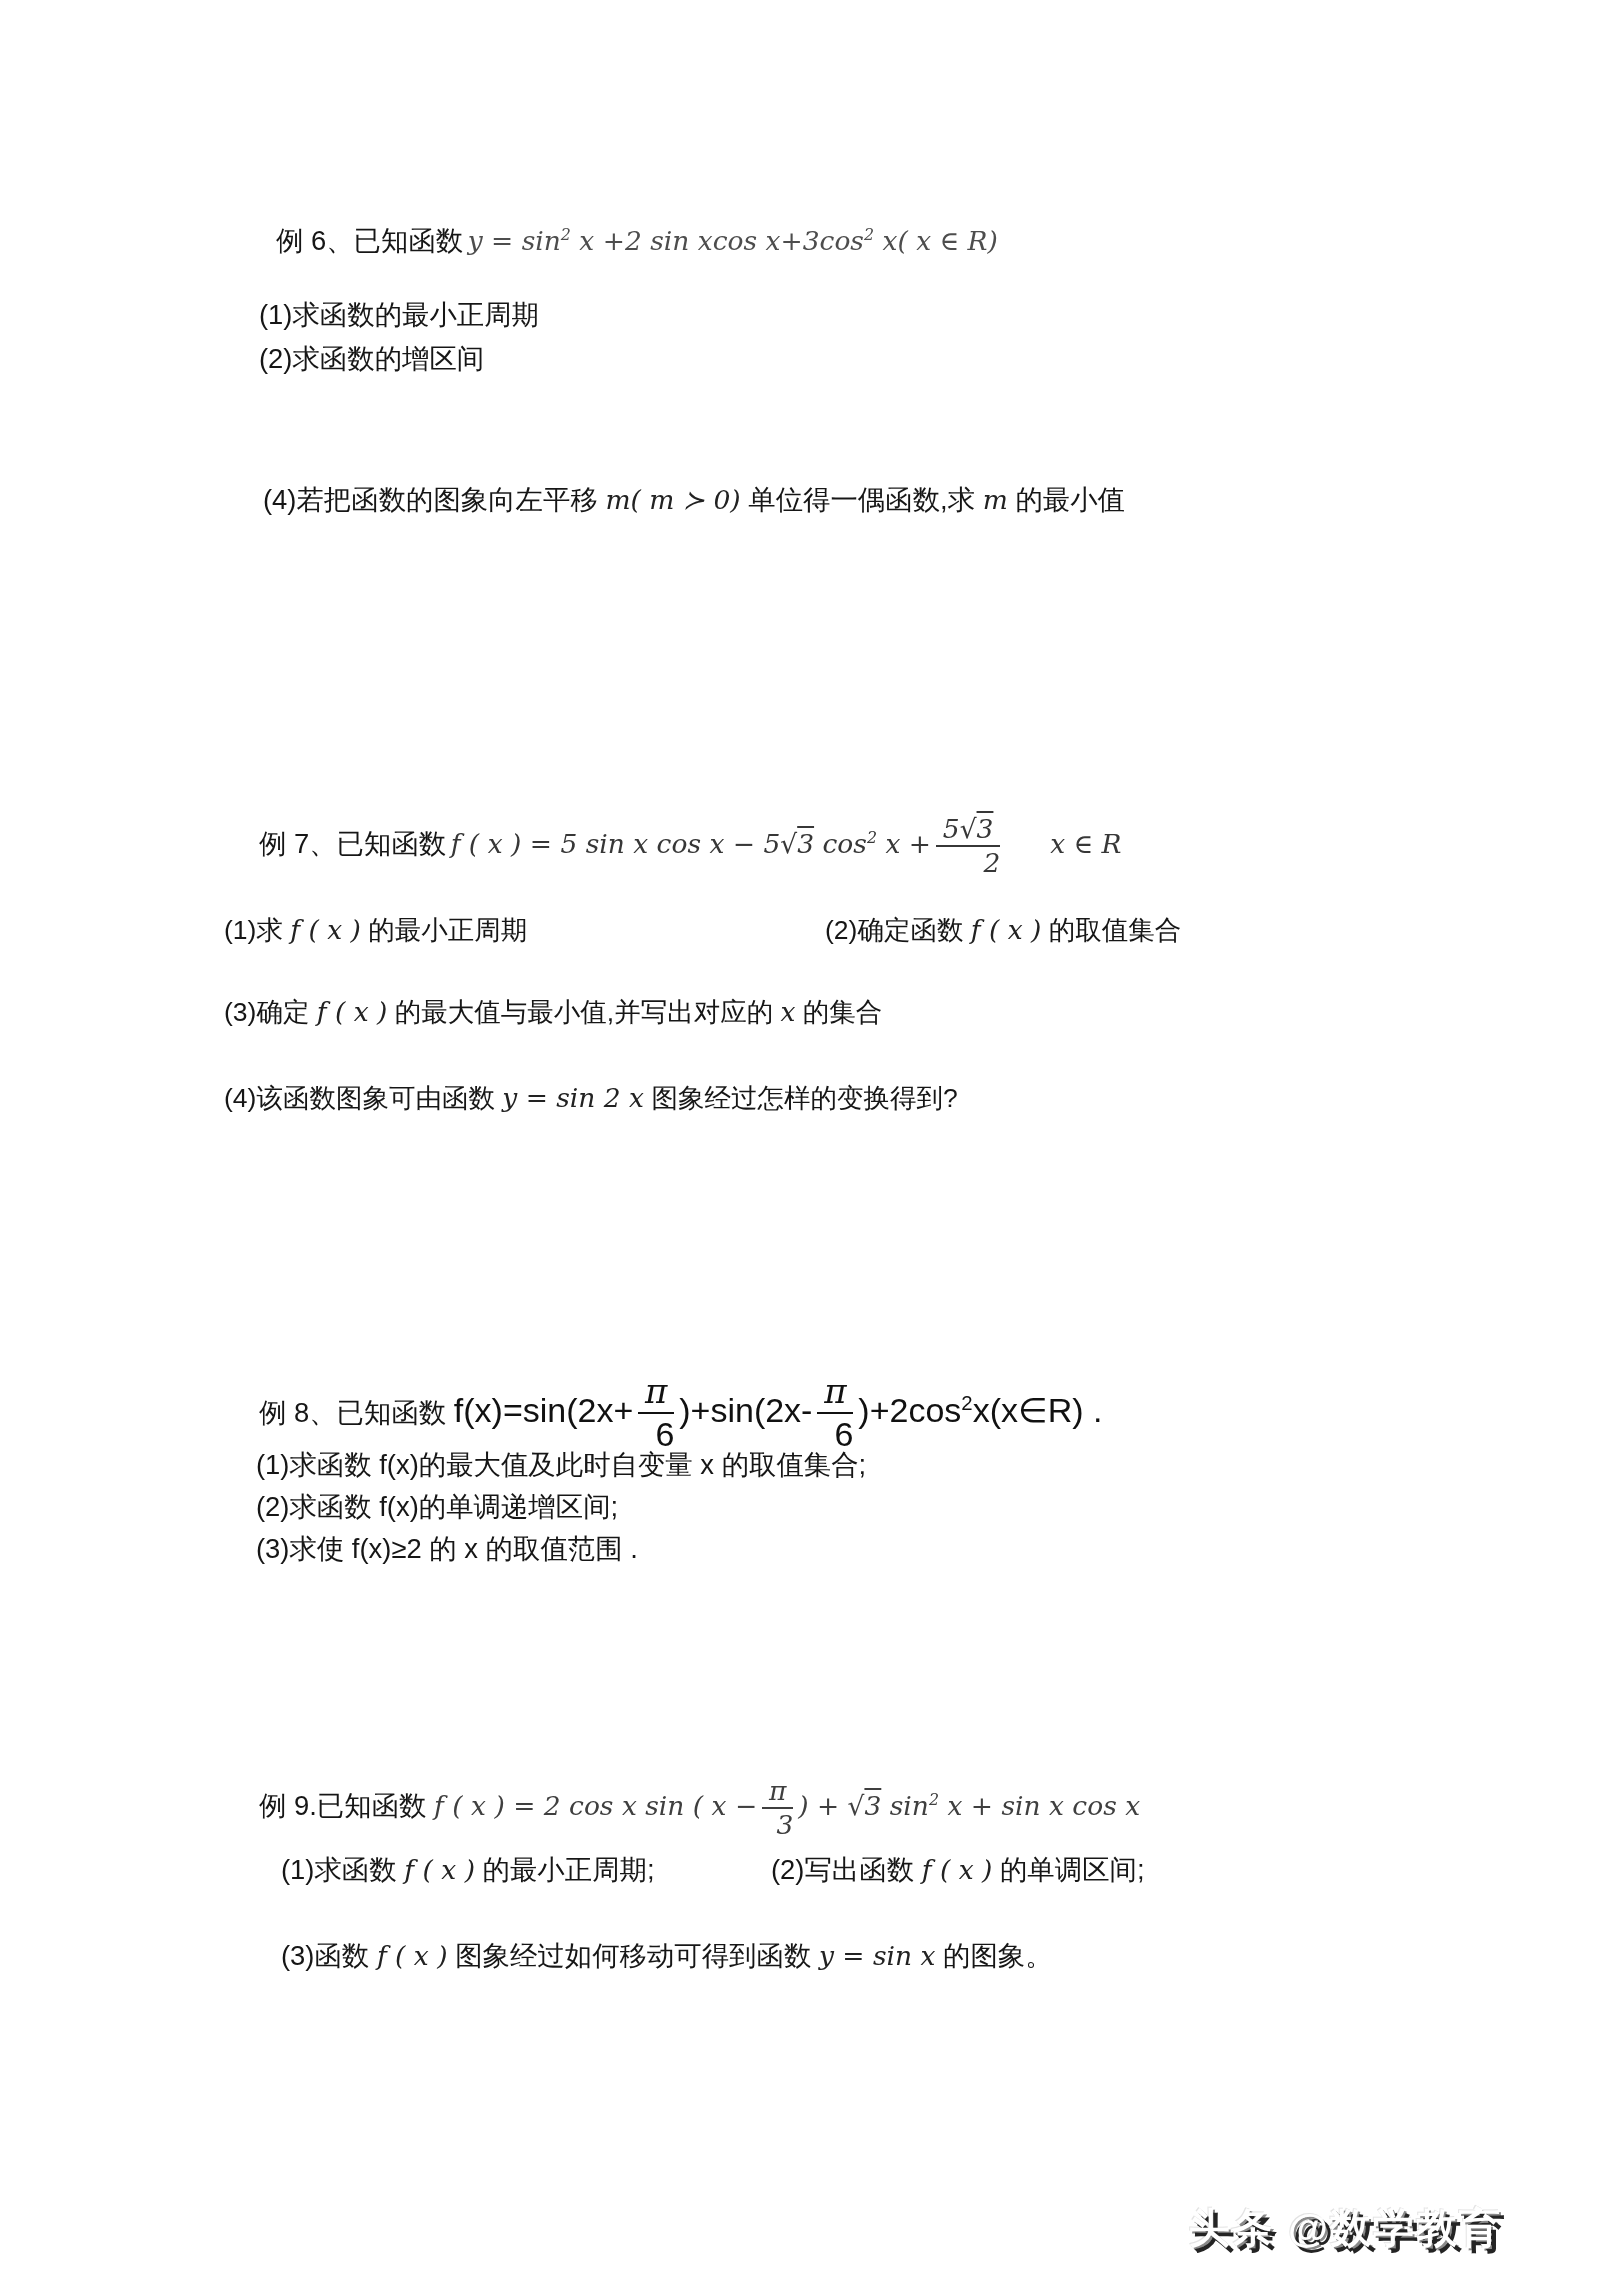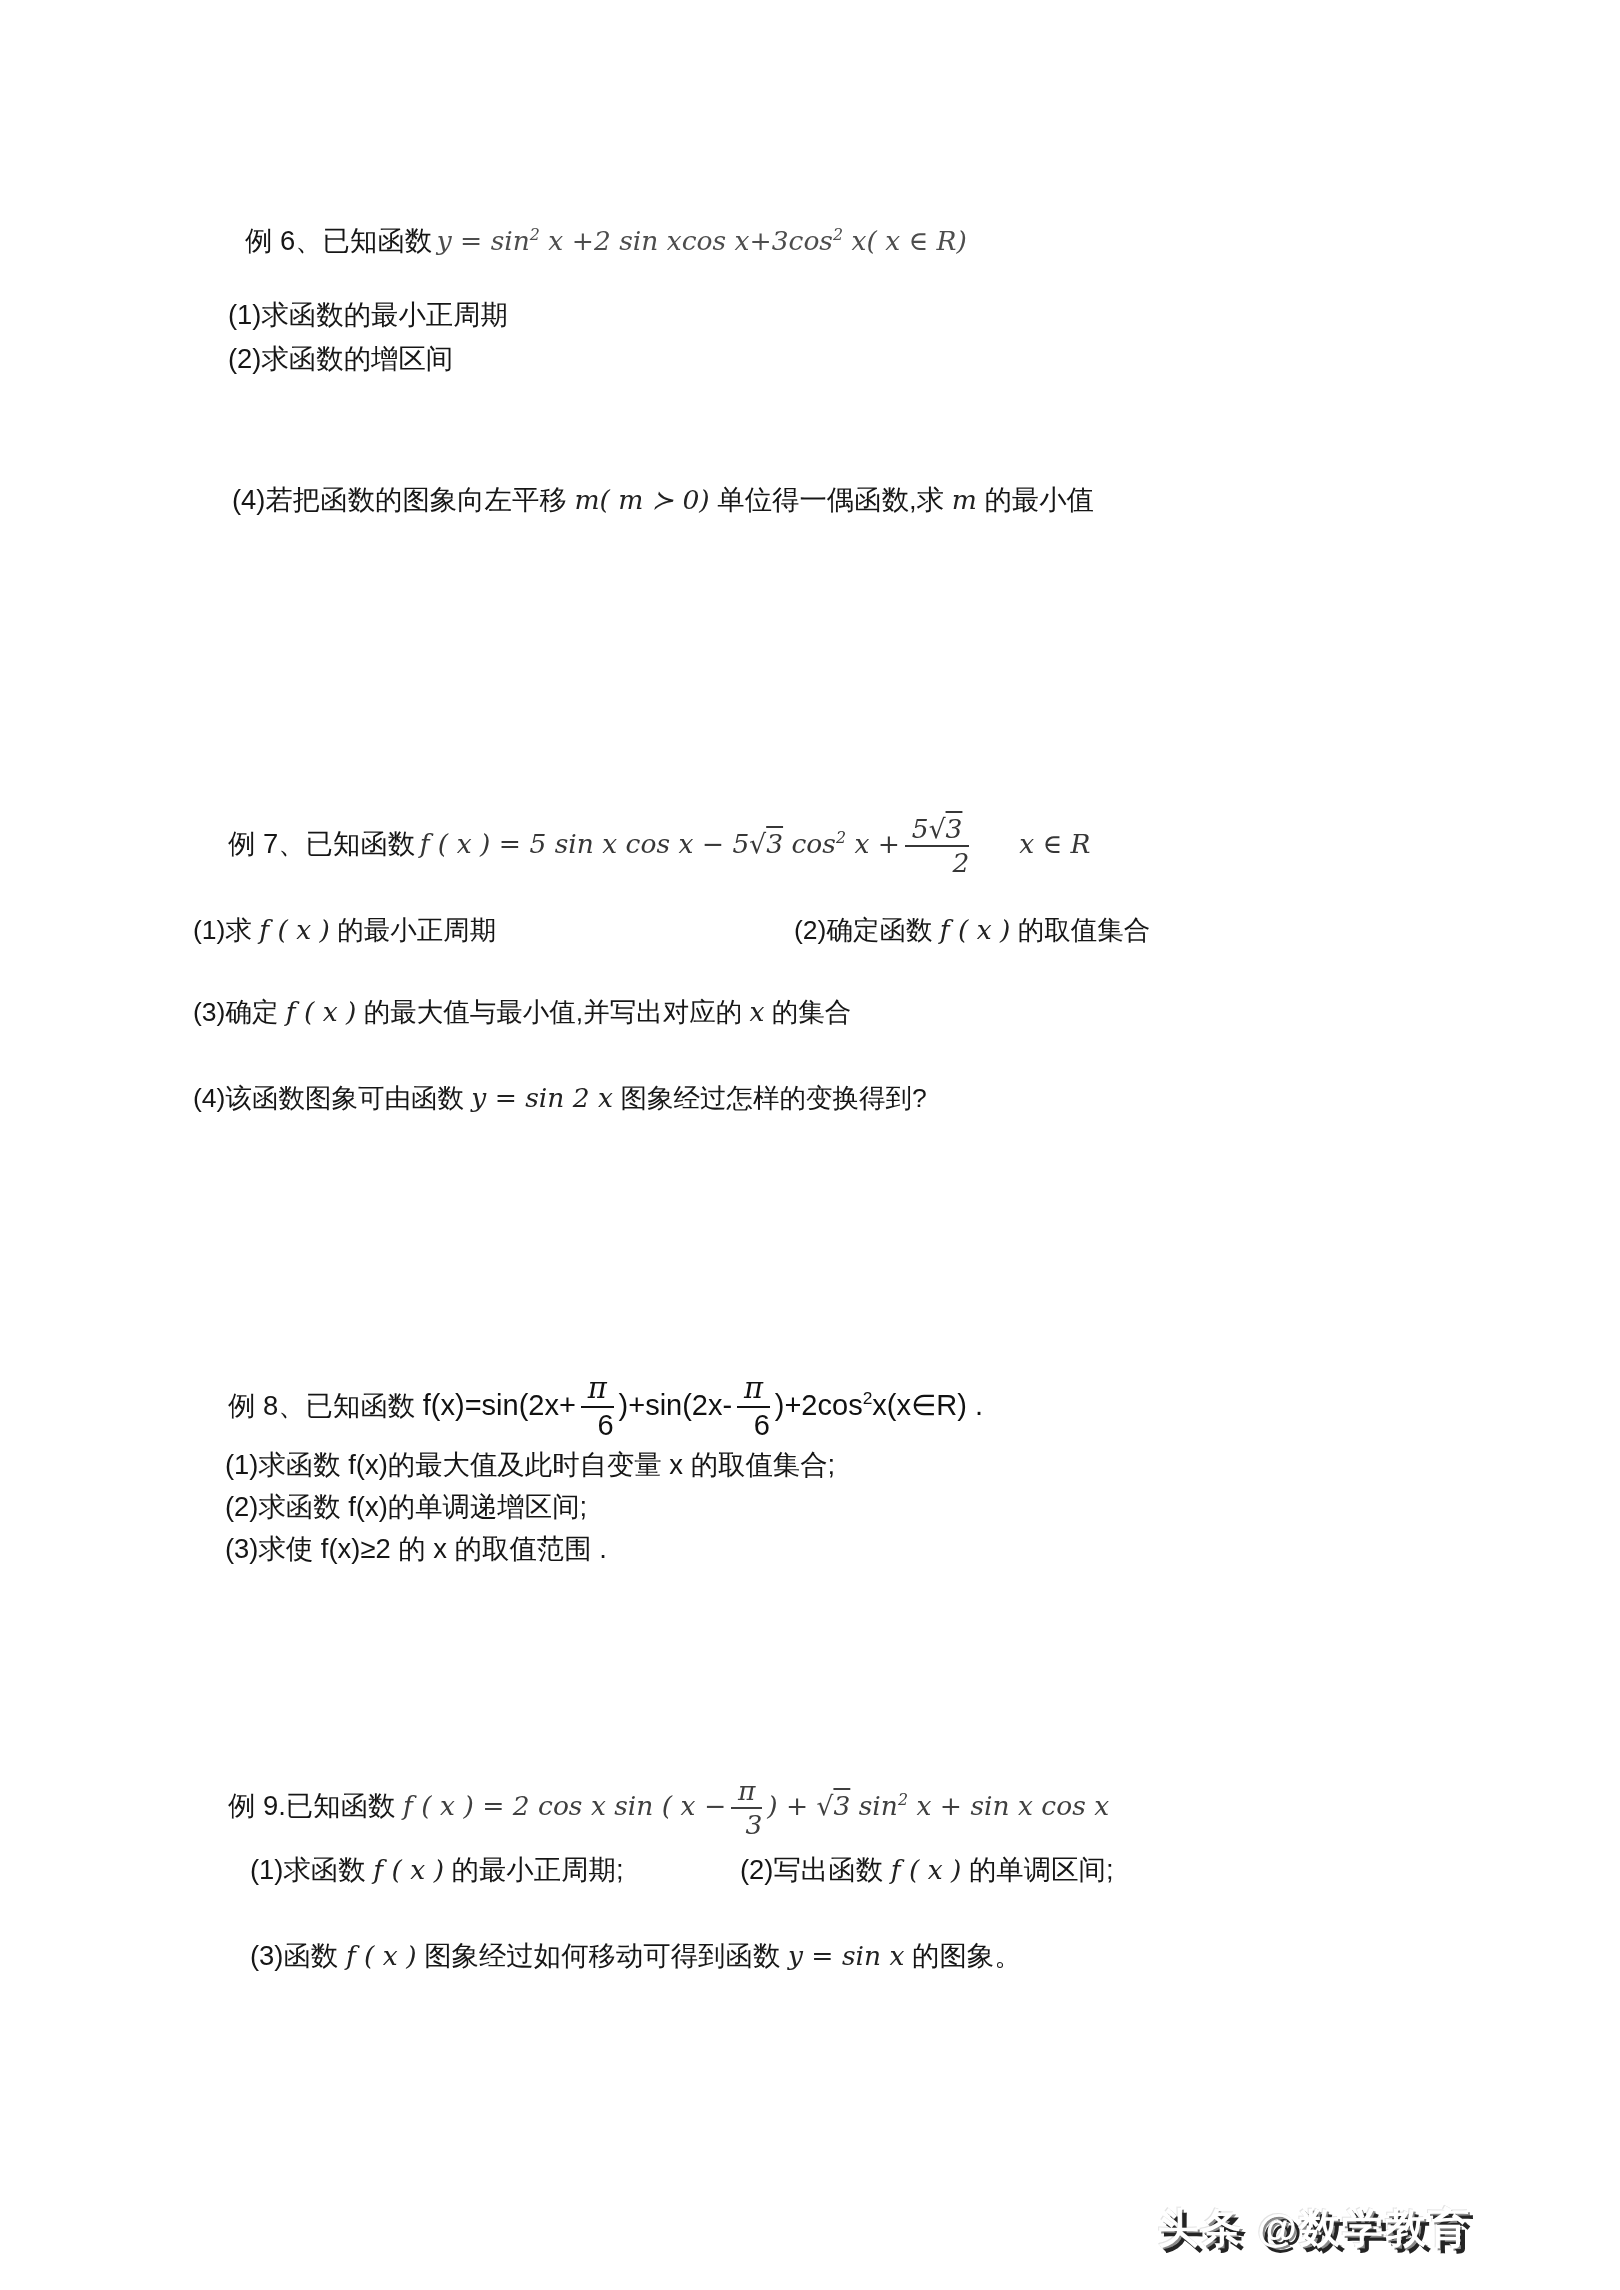--- a/index.html
+++ b/index.html
@@ -3,41 +3,42 @@
 <meta charset="utf-8">
 <style>
   html,body{margin:0;padding:0;background:#ffffff;}
   #page{
     position:relative;
     width:1508px;height:2291px;
     background:#ffffff;
     font-family:"Liberation Sans","DejaVu Sans",sans-serif;
     color:#161616;
     overflow:hidden;
+    margin-left:31px;
   }
   .block{position:absolute;white-space:nowrap;}
   .cn{font-size:27.4px;line-height:1.5;color:#161616;}
   .cn-small{font-size:26.5px;}
   
   .math{
     font-family:"DejaVu Serif","Liberation Serif",serif;
     font-style:italic;
     font-size:26.5px;
   }
   .g6{color:#4d4d4d;}
   .g7{color:#373737;}
   .g9{color:#3f3f3f;}
   .imath{
     font-family:"DejaVu Serif","Liberation Serif",serif;
     font-style:italic;
     font-size:26.5px;
     color:#222222;
   }
   
-  .mathsans{font-size:29px;color:#111111;}
+  .mathsans{font-size:34px;color:#111111;}
   .mathpi{
     font-family:"DejaVu Serif","Liberation Serif",serif;
     font-style:italic;
   }
   sup.s{font-size:60%;vertical-align:super;line-height:0;}
   .radicand{text-decoration:overline;}
   .frac{
     display:inline-flex;
     flex-direction:column;
     text-align:right;

